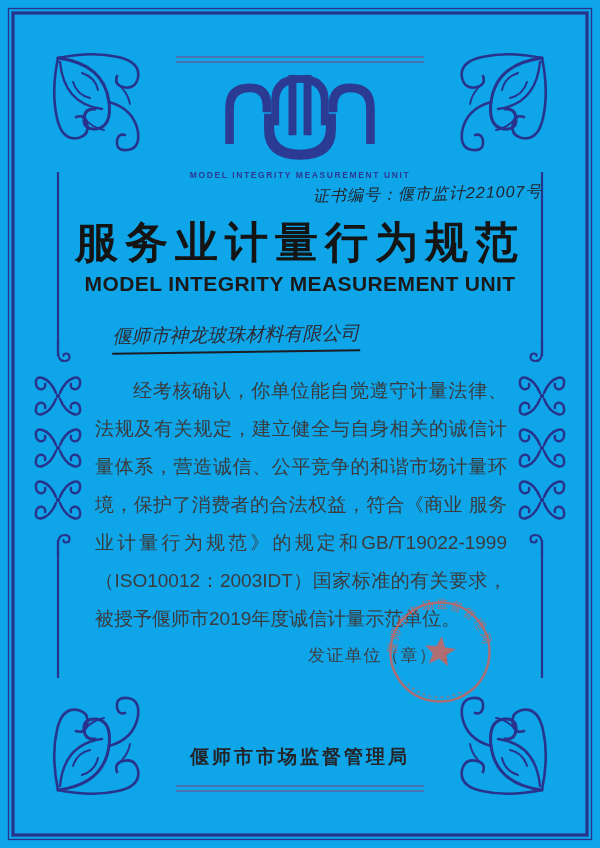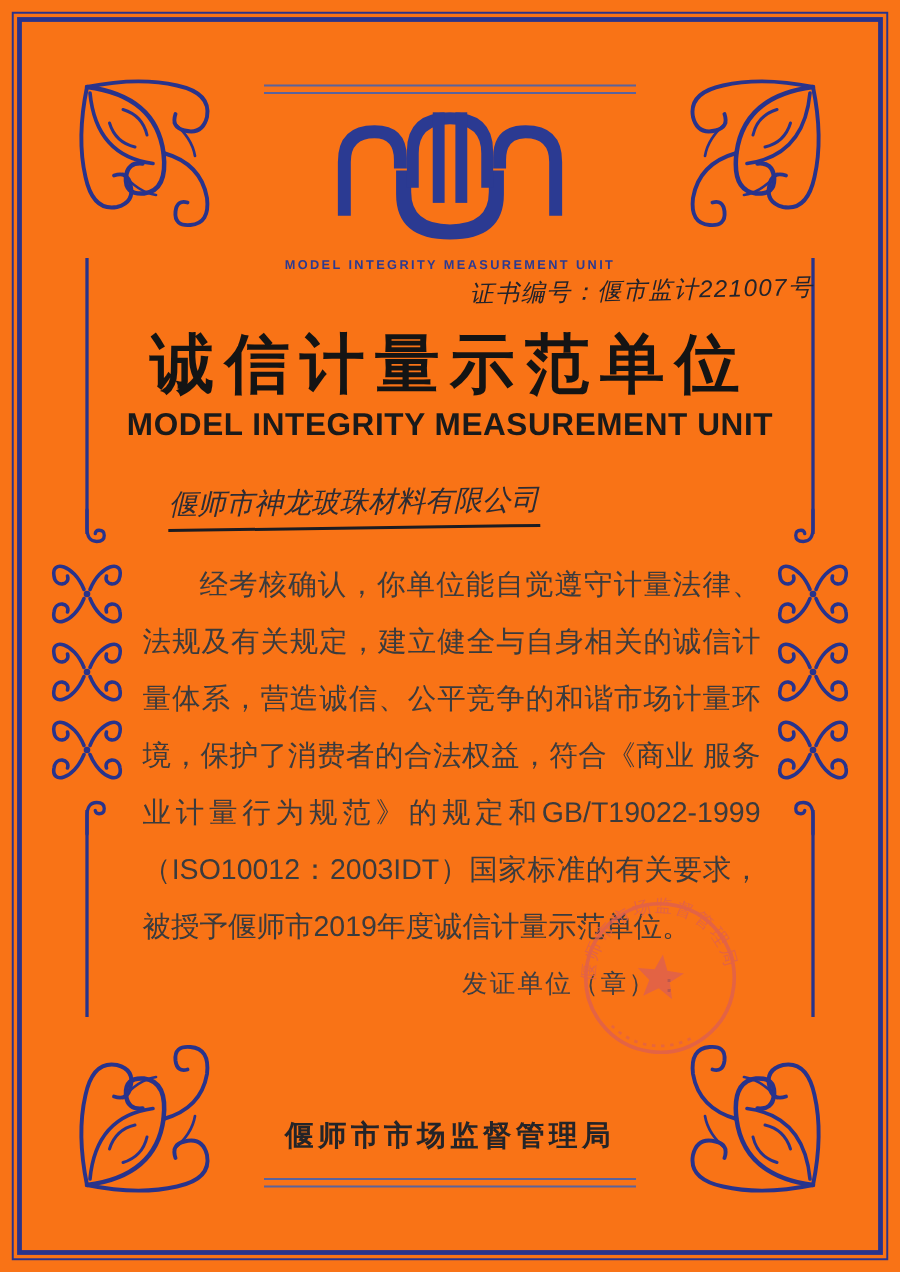--- a/index.html
+++ b/index.html
@@ -4,21 +4,21 @@
 <style>
   html,body{margin:0;padding:0;}
   body{
     width:600px;height:848px;
     background:#ffffff;
     font-family:"Liberation Sans","DejaVu Sans",sans-serif;
     overflow:hidden;
   }
   .page{
     position:relative;width:600px;height:848px;
-    background:#f97316;
+    background:#0ea5e9;
   }
   .frame-svg{position:absolute;left:0;top:0;width:600px;height:848px;pointer-events:none;}
 
   .logo-block{
     position:absolute;left:0;top:72px;width:600px;text-align:center;
   }
   .logo-caption{
     margin-top:2px;
     font-size:8.5px;font-weight:bold;letter-spacing:1.6px;
     color:#2b3a92;
@@ -153,21 +153,21 @@
         <path d="M-104,30 L-104,-20 Q-104,-54 -70,-54 Q-40,-54 -40,-24 L-40,-14 L-52,-14 L-52,-22 Q-52,-42 -70,-42 Q-92,-42 -92,-20 L-92,30 Z"></path>
 
         <path d="M104,30 L104,-20 Q104,-54 70,-54 Q40,-54 40,-24 L40,-14 L52,-14 L52,-22 Q52,-42 70,-42 Q92,-42 92,-20 L92,30 Z"></path>
       </g>
     </svg>
     <div class="logo-caption">MODEL INTEGRITY MEASUREMENT UNIT</div>
   </div>
 
   <div class="cert-no">证书编号：偃市监计221007号</div>
 
-  <div class="title-zh">诚信计量示范单位</div>
+  <div class="title-zh">服务业计量行为规范</div>
   <div class="title-en">MODEL INTEGRITY MEASUREMENT UNIT</div>
 
   <div class="company">偃师市神龙玻珠材料有限公司</div>
 
   <div class="body-par">经考核确认，你单位能自觉遵守计量法律、法规及有关规定，建立健全与自身相关的诚信计量体系，营造诚信、公平竞争的和谐市场计量环境，保护了消费者的合法权益，符合《商业 服务业计量行为规范》的规定和GB/T19022-1999（ISO10012：2003IDT）国家标准的有关要求，被授予偃师市2019年度诚信计量示范单位。</div>
 
   <div class="issue-line">发证单位（章）：</div>
 
   <svg class="stamp" viewBox="-60 -60 120 120" xmlns="http://www.w3.org/2000/svg">
     <defs>

